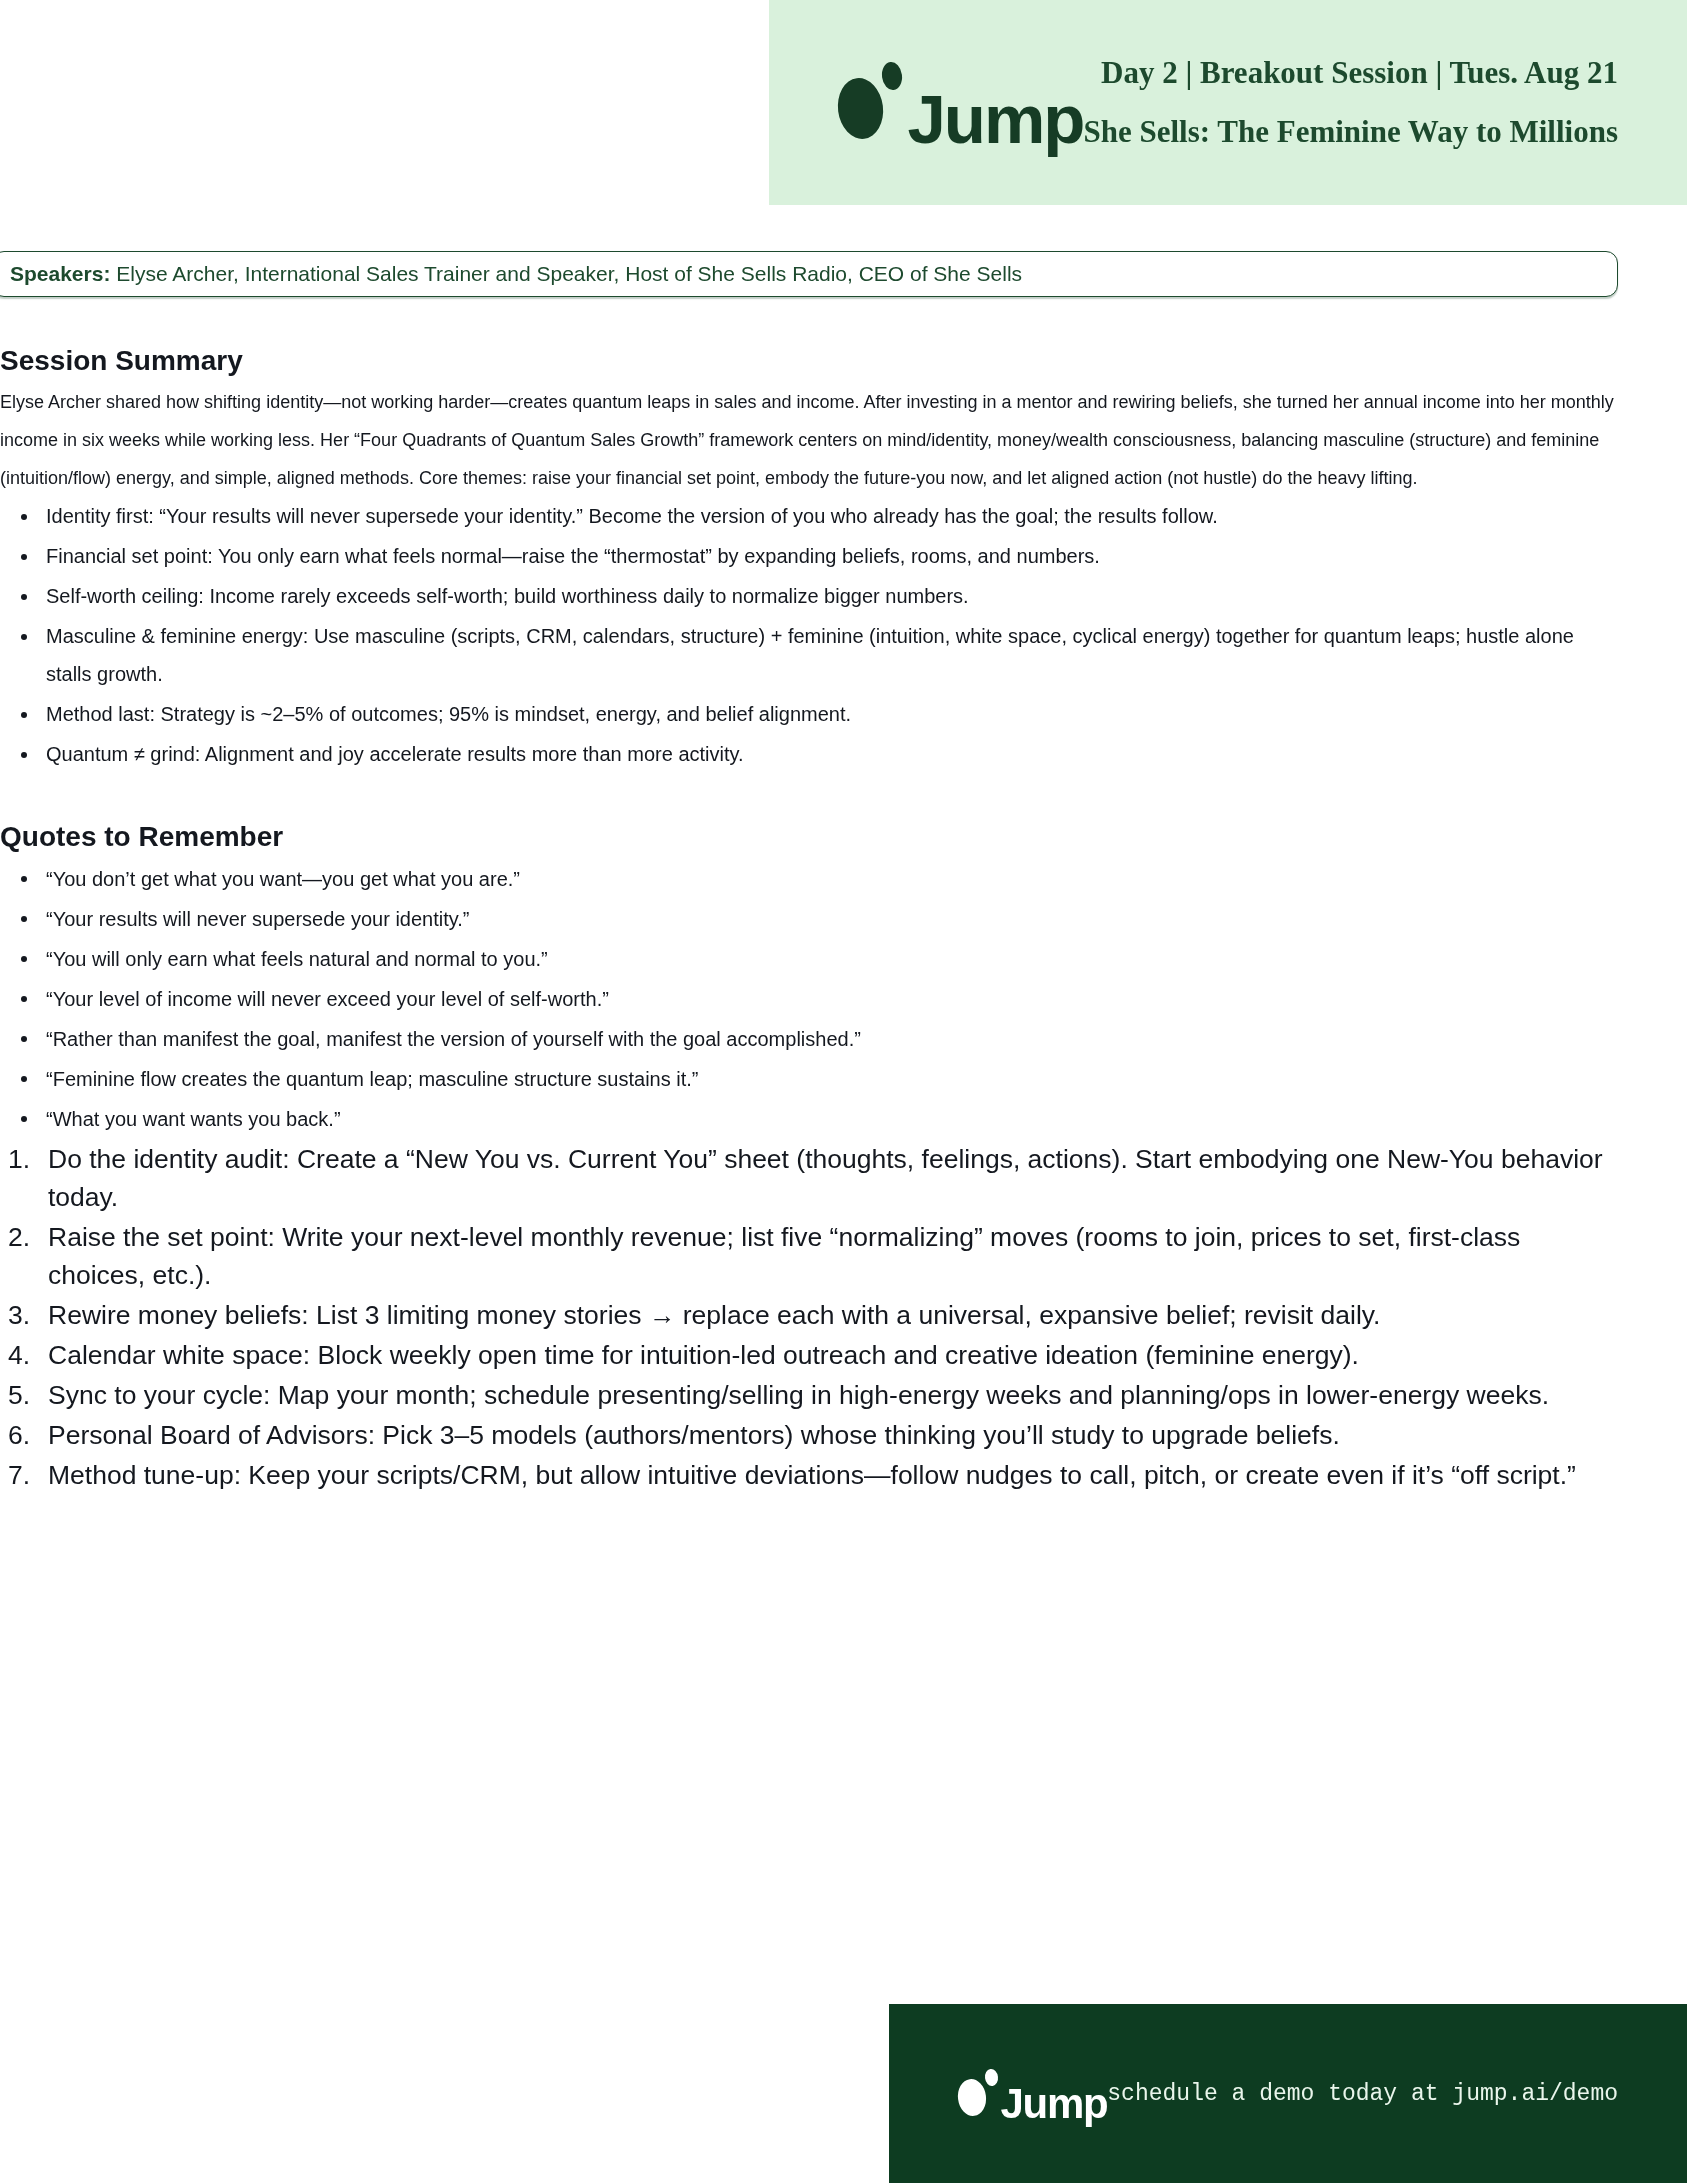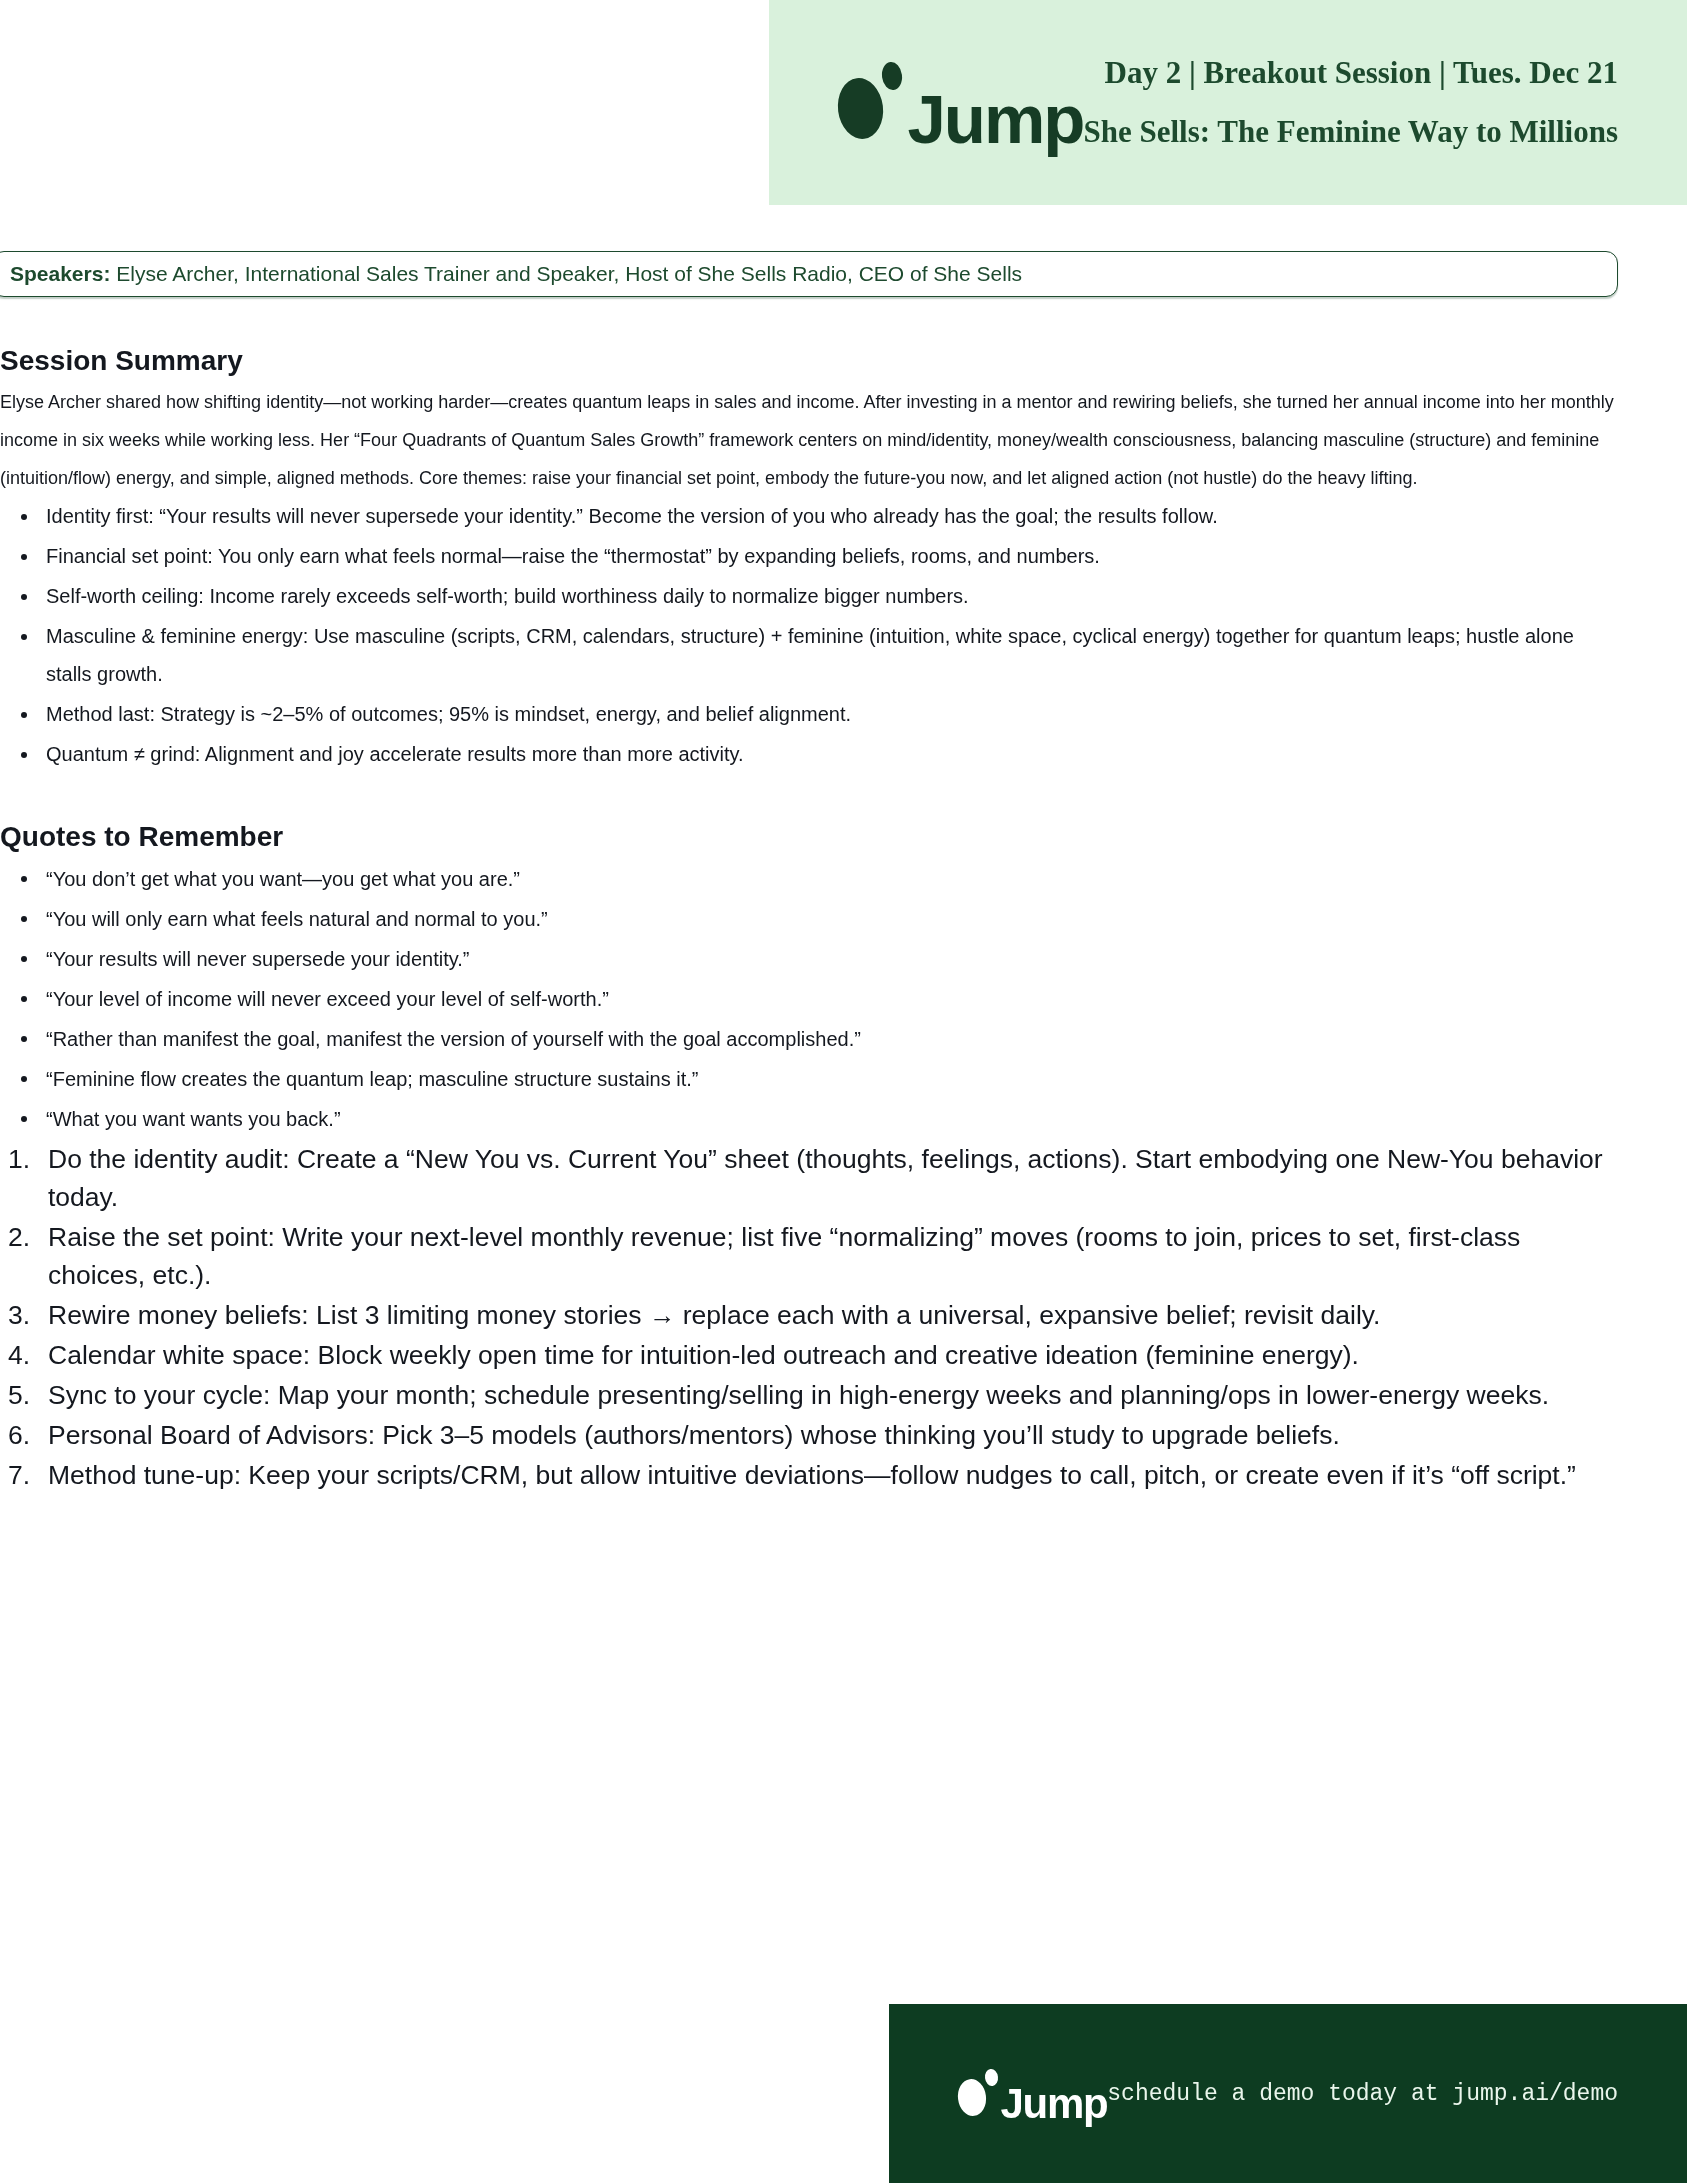--- a/index.html
+++ b/index.html
@@ -105,21 +105,21 @@
 
   <div class="header">
     <div class="logo">
       <span class="logo-mark">
         <span class="big-dot"></span>
         <span class="small-dot"></span>
       </span>
       <span class="logo-word">Jump</span>
     </div>
     <div class="header-meta">
-      <div class="line1">Day 2 | Breakout Session | Tues. Dec 21</div>
+      <div class="line1">Day 2 | Breakout Session | Tues. Aug 21</div>
       <div class="line2">She Sells: The Feminine Way to Millions</div>
     </div>
   </div>
 
   <div class="main">
 
     <div class="speakers-pill">
       <b>Speakers:</b>
       <span>Elyse Archer, International Sales Trainer and Speaker, Host of She Sells Radio, CEO of She Sells</span>
     </div>
@@ -132,22 +132,22 @@
       <li>Financial set point: You only earn what feels normal—raise the “thermostat” by expanding beliefs, rooms, and numbers.</li>
       <li>Self-worth ceiling: Income rarely exceeds self-worth; build worthiness daily to normalize bigger numbers.</li>
       <li>Masculine &amp; feminine energy: Use masculine (scripts, CRM, calendars, structure) + feminine (intuition, white space, cyclical energy) together for quantum leaps; hustle alone stalls growth.</li>
       <li>Method last: Strategy is ~2–5% of outcomes; 95% is mindset, energy, and belief alignment.</li>
       <li>Quantum ≠ grind: Alignment and joy accelerate results more than more activity.</li>
     </ul>
 
     <div class="section-heading">Quotes to Remember</div>
     <ul class="dash-list">
       <li>“You don’t get what you want—you get what you are.”</li>
+      <li>“Your results will never supersede your identity.”</li>
       <li>“You will only earn what feels natural and normal to you.”</li>
-      <li>“Your results will never supersede your identity.”</li>
       <li>“Your level of income will never exceed your level of self-worth.”</li>
       <li>“Rather than manifest the goal, manifest the version of yourself with the goal accomplished.”</li>
       <li>“Feminine flow creates the quantum leap; masculine structure sustains it.”</li>
       <li>“What you want wants you back.”</li>
     </ul>
 
     <ol class="num-list">
       <li>Do the identity audit: Create a “New You vs. Current You” sheet (thoughts, feelings, actions). Start embodying one New-You behavior today.</li>
       <li>Raise the set point: Write your next-level monthly revenue; list five “normalizing” moves (rooms to join, prices to set, first-class choices, etc.).</li>
       <li>Rewire money beliefs: List 3 limiting money stories → replace each with a universal, expansive belief; revisit daily.</li>

